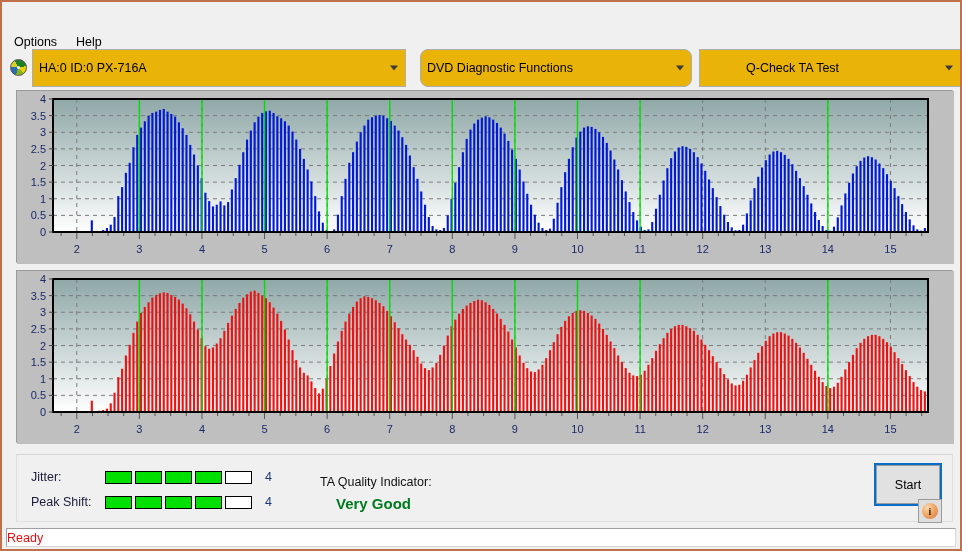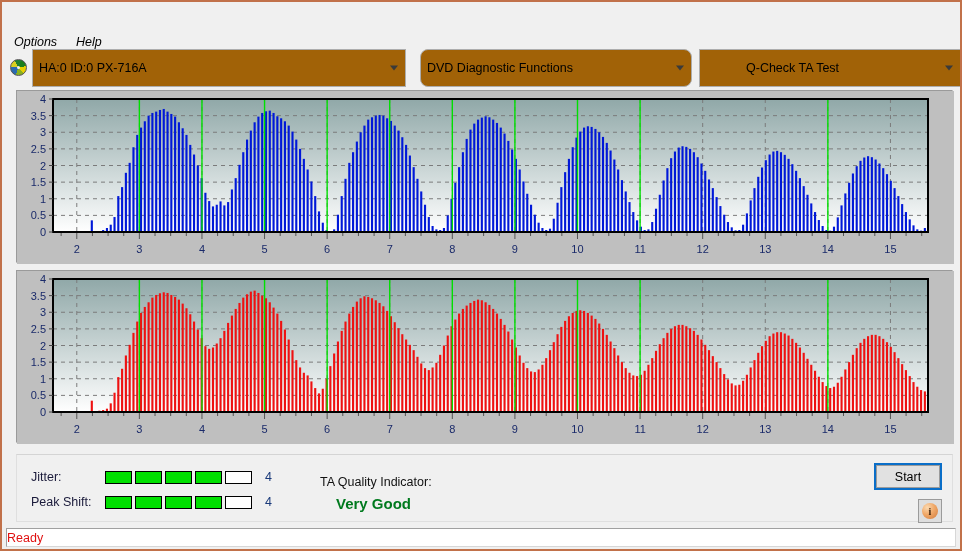--- a/index.html
+++ b/index.html
@@ -44,21 +44,20 @@
   }
   .wbtn svg { display: block; }
   #win-controls { position: absolute; right: 0; top: 0; display: flex; }
   
   #menubar {
     position: absolute; left: 0; top: 29px;
     width: 958px; height: 22px;
     background: #f0f0f0;
     display: flex; align-items: center;
     padding-left: 7px;
-    font-style: italic;
   }
   .menu-item {
     font-size: 12.5px; color: #000;
     padding: 2px 8px 2px 5px;
     margin-right: 6px;
     white-space: nowrap;
   }
   
   #toolbar {
     position: absolute; left: 0; top: 51px;
@@ -76,21 +75,21 @@
     border: 1px solid #555;
     position: relative;
     flex: 0 0 auto;
   }
   #drive-icon::after {
     content: ""; position: absolute; left: 6px; top: 6px;
     width: 3px; height: 3px; border-radius: 50%; background: #efefef;
   }
   .combo {
     height: 38px;
-    background: #a16207;
+    background: #eab308;
     border: 1px solid #adadad;
     display: flex; align-items: center;
     position: relative;
     font-size: 12.5px; color: #000;
     padding-left: 6px;
     flex: 0 0 auto;
   }
   .combo .caret {
     position: absolute; right: 7px; top: 50%;
     transform: translateY(-50%);
@@ -141,21 +140,21 @@
     font-size: 12.5px; color: #1a3a7a; margin-left: 13px;
   }
   #ta-block { position: absolute; left: 303px; top: 20px; }
   #ta-label { font-size: 12.5px; color: #111; white-space: nowrap; }
   #ta-value {
     font-size: 15px; font-weight: bold; color: #007a1e;
     margin-top: 6px; margin-left: 16px; white-space: nowrap;
   }
   #start-btn {
     position: absolute; left: 859px; top: 10px;
-    width: 64px; height: 23px;
+    width: 64px; height: 39px;
     background: #e1e1e1;
     border: 1px solid #9b9b9b;
     outline: 2px solid #0a6ec8;
     outline-offset: 0px;
     font-size: 12.5px; color: #000;
     display: flex; align-items: center; justify-content: center;
   }
   #info-btn {
     position: absolute; left: 901px; top: 44px;
     width: 24px; height: 24px;

